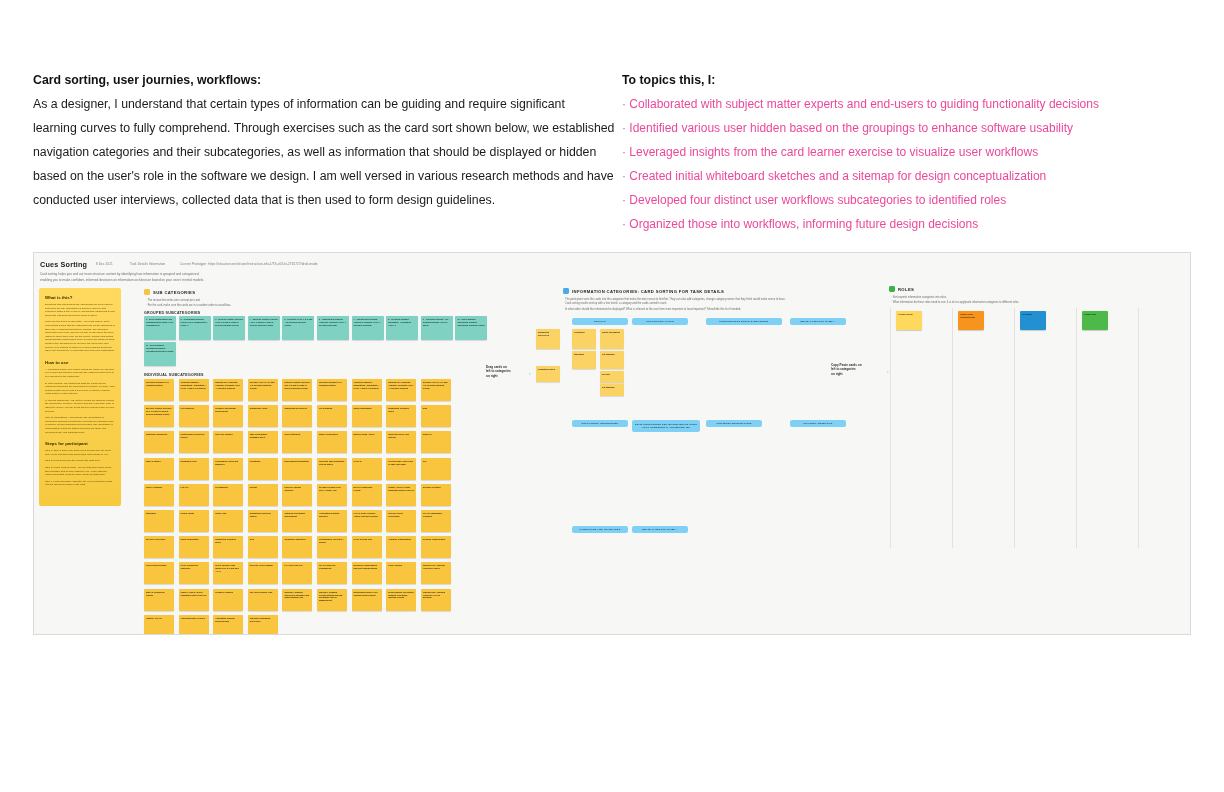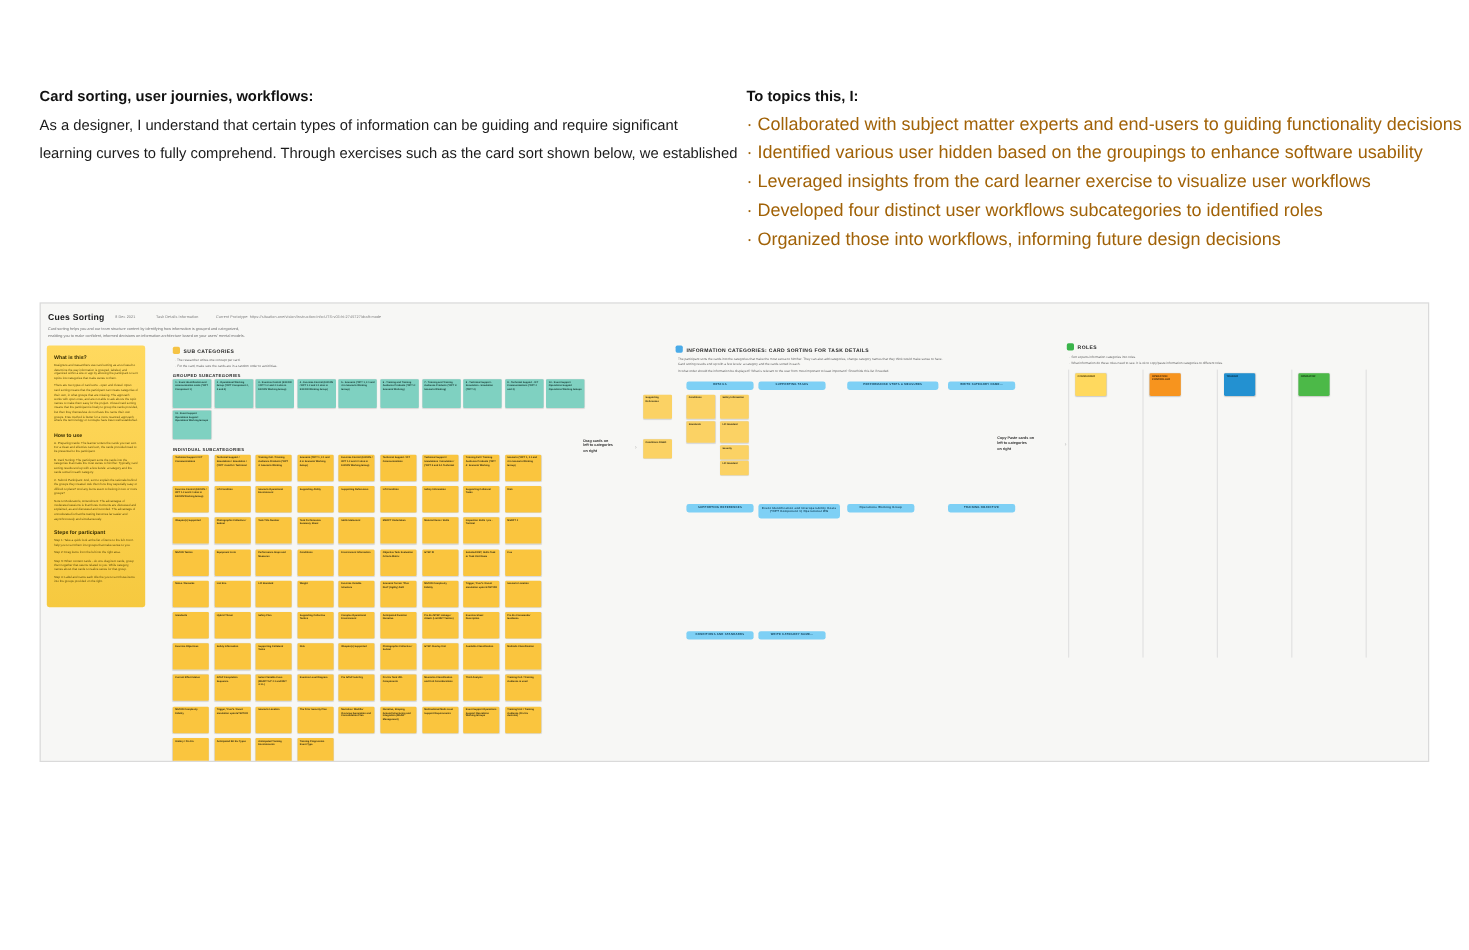--- a/index.html
+++ b/index.html
@@ -12,21 +12,21 @@
   }
   .page { position: relative; width: 1224px; height: 792px; background: #fff; }
 
   
   .text-col { position: absolute; color: #1b1b1b; }
   #col-left  { left: 33px; top: 68px; width: 580px; }
   #col-right { left: 622px; top: 68px; width: 580px; }
 
   .lede { font-size: 12.3px; line-height: 24px; font-weight: 700; color: #111; margin: 0 0 0 0; }
   .para-line { font-size: 12.3px; line-height: 24px; color: #1b1b1b; white-space: nowrap; }
-  .bullet-line { font-size: 15px; line-height: 24px; color: #a16207; white-space: nowrap; }
+  .bullet-line { font-size: 12px; line-height: 24px; color: #ec4899; white-space: nowrap; }
   .bullet-line .dot { display:inline-block; }
 
   
   #whiteboard {
     position: absolute; left: 33px; top: 252px;
     width: 1158px; height: 383px;
     background: #f7f7f5;
     border: 1px solid #dadada;
     overflow: hidden;
   }
@@ -89,27 +89,31 @@
 </style>
 </head>
 <body>
 
 <div class="page">
 
   <div class="text-col" id="col-left">
     <div class="lede">Card sorting, user journies, workflows:</div>
     <div class="para-line">As a designer, I understand that certain types of information can be guiding and require significant</div>
     <div class="para-line">learning curves to fully comprehend. Through exercises such as the card sort shown below, we established</div>
+    <div class="para-line">navigation categories and their subcategories, as well as information that should be displayed or hidden</div>
+    <div class="para-line">based on the user's role in the software we design. I am well versed in various research methods and have</div>
+    <div class="para-line">conducted user interviews, collected data that is then used to form design guidelines.</div>
   </div>
 
   <div class="text-col" id="col-right">
     <div class="lede">To topics this, I:</div>
     <div class="bullet-line"><span class="dot">·</span> <span>Collaborated with subject matter experts and end-users to  guiding functionality decisions</span></div>
     <div class="bullet-line"><span class="dot">·</span> <span>Identified various user hidden based on the groupings to enhance software usability</span></div>
     <div class="bullet-line"><span class="dot">·</span> <span>Leveraged insights from the card learner exercise to visualize user workflows</span></div>
+    <div class="bullet-line"><span class="dot">·</span> <span>Created initial whiteboard sketches and a sitemap for design conceptualization</span></div>
     <div class="bullet-line"><span class="dot">·</span> <span>Developed four distinct user workflows subcategories to identified roles</span></div>
     <div class="bullet-line"><span class="dot">·</span> <span>Organized those into workflows, informing future design decisions</span></div>
   </div>
 
   <div id="whiteboard">
     <div id="wb-inner">
 
       <div class="wb-title">Cues Sorting</div>
       <div class="wb-meta" style="left:62px">8 Dec 2021</div>
       <div class="wb-meta" style="left:96px">Task Details Information</div>

